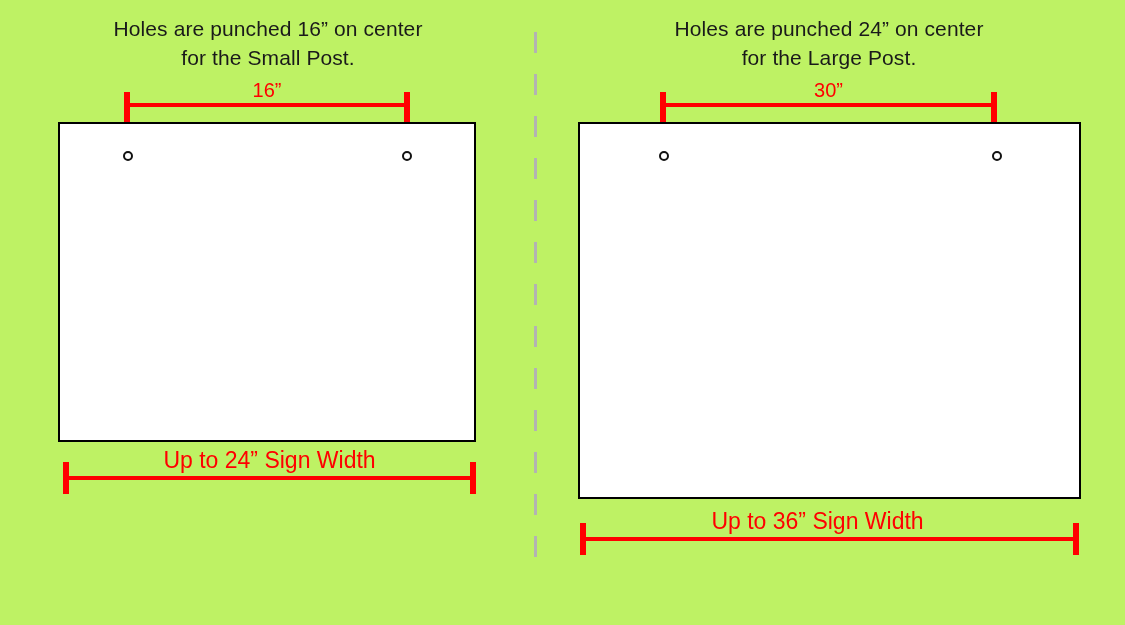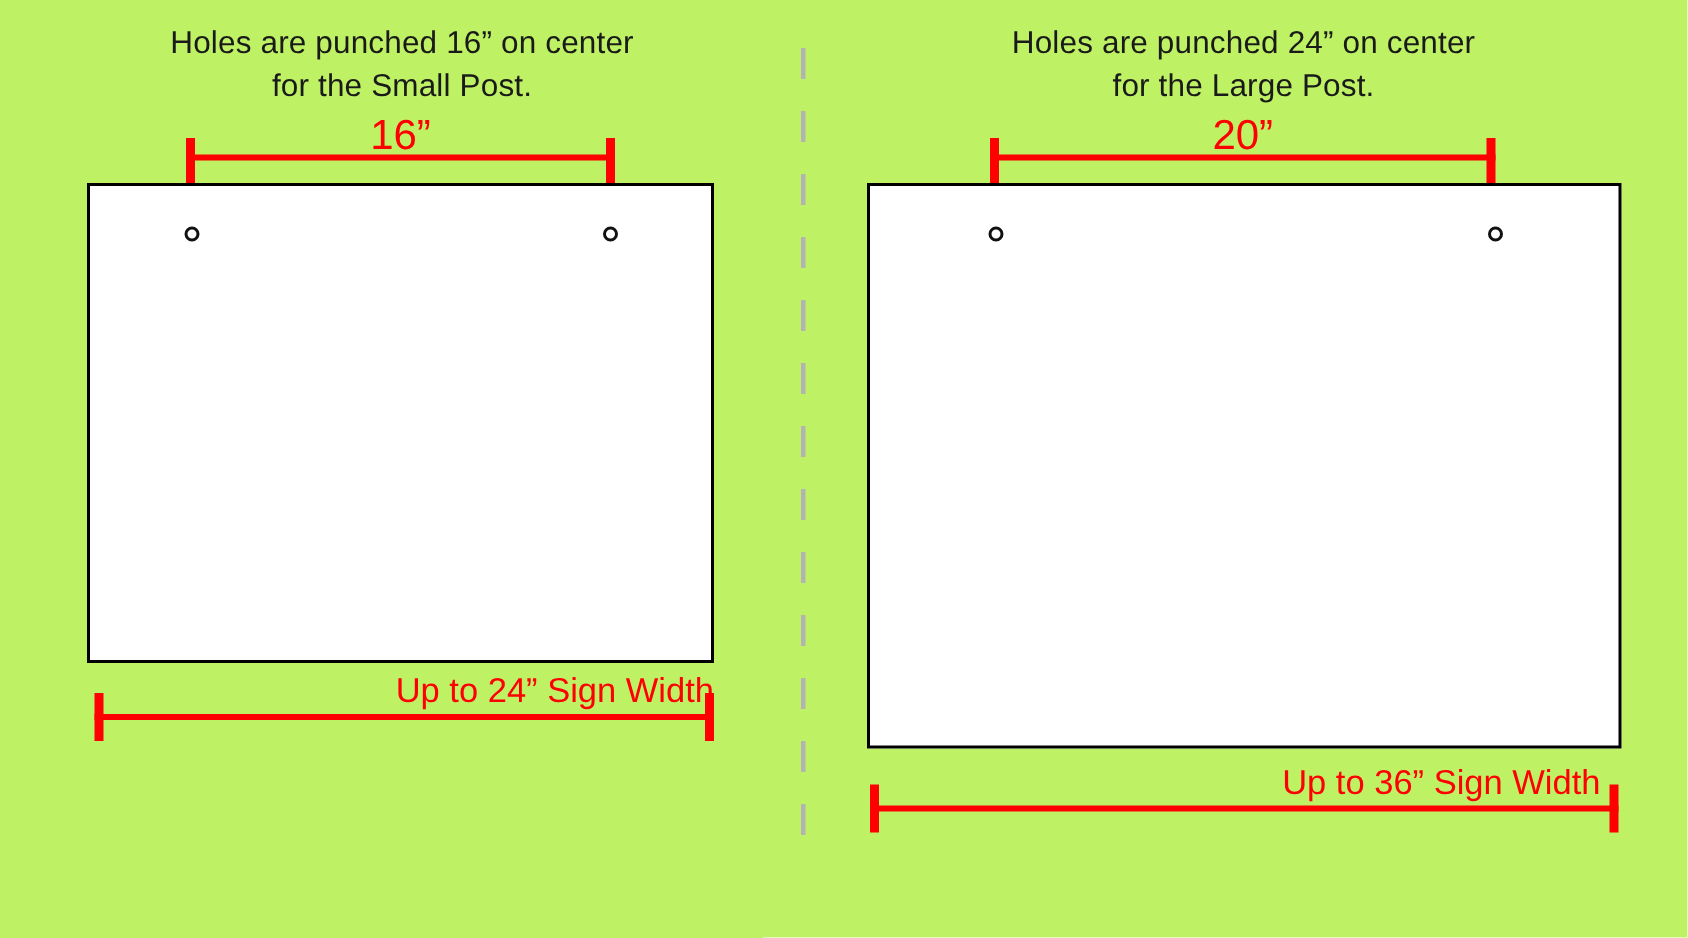--- a/index.html
+++ b/index.html
@@ -69,26 +69,25 @@
     background: #ff0000;
   }
   .dim .dim-cap.left  { left: 0; }
   .dim .dim-cap.right { right: 0; }
 
   .dim-label {
     position: absolute;
     color: #ff0000;
     text-align: center;
     white-space: nowrap;
-    font-size: 28px;
+    font-size: 20px;
     line-height: 24px;
   }
   .dim-label.big {
     font-size: 23px;
-    text-align: right;
   }
 
   
   .divider {
     position: absolute;
     width: 3px;
     background-image: linear-gradient(
       to bottom,
       #b3b3b3 0px, #b3b3b3 21px,
       rgba(255,255,255,0) 21px, rgba(255,255,255,0) 42px
@@ -129,21 +128,21 @@
     </div>
   </div>
 
   <div class="divider" style="left: 534px; top: 32px; height: 546px;"></div>
 
   <div>
 
     <div class="caption" style="left: 619px; top: 14px; width: 420px;">Holes are punched 24” on center
 for the Large Post.</div>
 
-    <div class="dim-label" style="left: 660px; top: 78px; width: 337px;">20”</div>
+    <div class="dim-label" style="left: 660px; top: 78px; width: 337px;">30”</div>
 
     <div class="dim" style="left: 660px; top: 105px; width: 337px;">
       <div class="dim-bar"></div>
       <div class="dim-cap left" style="top: -13px; height: 30px;"></div>
       <div class="dim-cap right" style="top: -13px; height: 30px;"></div>
     </div>
 
     <div class="sign-plate" style="left: 578px; top: 122px; width: 503px; height: 377px;">
       <div class="hole" style="left: 79px;  top: 27px;"></div>
       <div class="hole" style="left: 412px; top: 27px;"></div>

